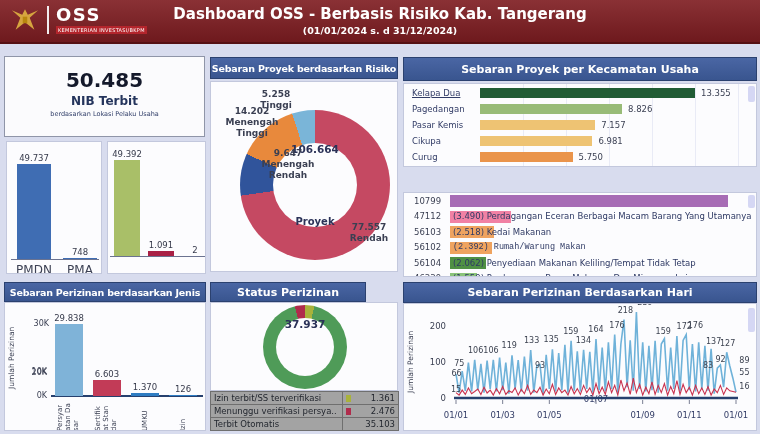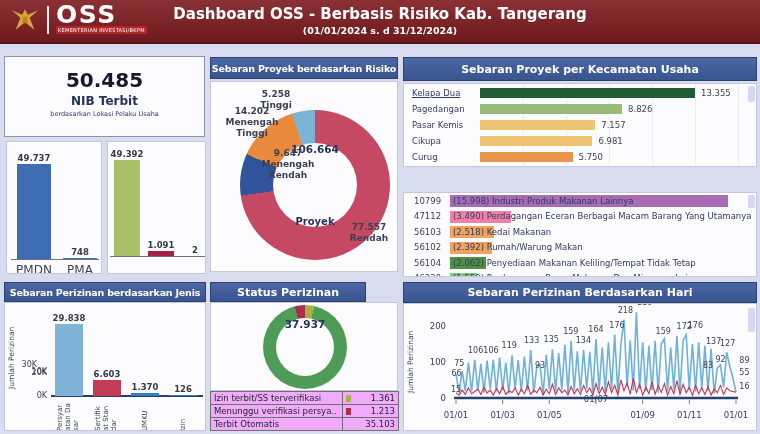--- a/index.html
+++ b/index.html
@@ -1,57 +1,57 @@
 <!DOCTYPE html>
 <html><head>
 <meta charset="utf-8">
 <style>
   html,body{margin:0;padding:0;}
   .page{position:relative;width:760px;height:434px;background:#d8dcee;font-family:"DejaVu Sans","Liberation Sans",sans-serif;overflow:hidden;}
   
   .topbar{position:absolute;left:0;top:0;width:760px;height:44px;background:linear-gradient(#8a3135,#6e191d);border-bottom:2px solid #551013;box-sizing:border-box;}
   .brand{position:absolute;left:10px;top:5px;display:flex;align-items:center;gap:7px;}
   .brand-divider{width:2px;height:28px;background:#f2edee;}
-  .brand-name{font-size:25px;font-weight:bold;color:#ffffff;letter-spacing:1.5px;line-height:20px;}
+  .brand-name{font-size:18px;font-weight:bold;color:#ffffff;letter-spacing:1.5px;line-height:20px;}
   .brand-caption{font-size:5px;color:#ffffff;background:#b3252c;padding:1px 2px;margin-top:1px;letter-spacing:.3px;white-space:nowrap;}
   .titles{position:absolute;left:0;top:5px;width:100%;text-align:center;color:#fff;}
   .title{font-size:15px;font-weight:bold;}
   .subtitle{font-size:9.5px;font-weight:bold;margin-top:2px;}
   
   .panel-header{position:absolute;background:linear-gradient(#4a66a4,#39558f);border:1px solid #2b416f;color:#fff;font-weight:bold;display:flex;align-items:center;justify-content:center;box-sizing:border-box;font-size:11px;}
   .ph-sm{font-size:9.5px;letter-spacing:-0.2px;}
   .panel-body{position:absolute;background:#fcfcfe;border:1px solid #c3c8dd;box-sizing:border-box;overflow:hidden;}
   
   .nib{position:absolute;left:4px;top:56px;width:201px;height:81px;background:#fbfbfd;border:1px solid #8f95a8;box-sizing:border-box;text-align:center;}
   .nib-value{font-size:20px;font-weight:bold;color:#14192b;margin-top:11px;}
   .nib-label{font-size:12px;font-weight:bold;color:#24345c;margin-top:2px;}
   .nib-sub{font-size:6.5px;color:#33406b;margin-top:2px;}
   
   .vbar{position:absolute;}
-  .vlab{position:absolute;text-align:center;font-size:8.5px;font-weight:bold;color:#35394a;white-space:nowrap;}
+  .vlab{position:absolute;text-align:center;font-size:8.5px;font-weight:normal;color:#35394a;white-space:nowrap;}
   .catlab{position:absolute;font-size:12px;color:#3c4154;text-align:center;}
   .vtext{position:absolute;writing-mode:vertical-rl;transform:rotate(180deg);font-size:7px;color:#3c4154;line-height:8px;white-space:pre-line;}
   .axisline{position:absolute;background:#6b7390;}
   .axisline-dark{position:absolute;background:#26406e;}
   .ytick{position:absolute;font-size:8px;color:#3c4154;text-align:right;}
   .gridline{position:absolute;background:#e9ebf6;top:0;width:1px;}
   .hrow-label{position:absolute;font-size:8.5px;color:#323c66;white-space:nowrap;}
   .hrow-bar{position:absolute;height:10px;}
   .hrow-val{position:absolute;font-size:8.5px;color:#3a3f52;white-space:nowrap;}
   .kbli-bar{position:absolute;height:12px;}
   .kbli-text{position:absolute;font-size:8.5px;color:#2f3a64;white-space:nowrap;}
   .scroll-thumb{position:absolute;width:7px;background:#d5d7f4;border-radius:2px;}
   
   .donut{position:absolute;border-radius:50%;}
   .donut-hole{position:absolute;background:#fcfcfe;border-radius:50%;display:flex;flex-direction:column;align-items:center;justify-content:space-between;}
   .donut-cv{font-size:10.5px;font-weight:bold;color:#2b3258;}
   .donut-cl{font-size:10px;font-weight:bold;color:#2b3258;}
   .callout{position:absolute;font-size:9px;color:#3a3f52;text-align:center;line-height:11px;font-weight:600;}
   
-  .legend-table{position:absolute;left:210px;top:391px;width:188px;height:40px;border-collapse:collapse;background:#f0abfc;font-size:8.5px;color:#23272f;table-layout:fixed;}
+  .legend-table{position:absolute;left:210px;top:391px;width:188px;height:40px;border-collapse:collapse;background:#a3a3a3;font-size:8.5px;color:#23272f;table-layout:fixed;}
   .legend-table td{border:1px solid #6f6f6f;padding:0 3px;height:12px;overflow:hidden;white-space:nowrap;}
   .legend-val{display:flex;align-items:center;justify-content:flex-end;gap:20px;}
   .swatch{display:inline-block;width:7px;height:7px;}
 </style>
 </head>
 <body>
 
 <div class="page">
 
   <header class="topbar">
@@ -148,43 +148,42 @@
       <div class="hrow-val" style="left: 194.386px; top: 52px;">6.981</div>
       <div class="hrow-label" style="left: 8px; top: 68px;">Curug</div>
       <div class="hrow-bar" style="left: 76px; top: 68px; width: 92.5683px; background: rgb(234, 148, 75);"></div>
       <div class="hrow-val" style="left: 174.568px; top: 68px;">5.750</div>
     </div>
 
   <div class="panel-body" id="chart-kbli" style="left:403px;top:192px;width:354px;height:85px;">
     <div class="scroll-thumb" style="right:1px;top:2px;height:13px;"></div>
   <div class="hrow-label" style="left: 10px; top: 2.5px; color: rgb(58, 63, 82);">10799</div>
       <div class="kbli-bar" style="left: 46px; top: 2px; width: 278px; background: rgb(167, 108, 181);"></div>
-      <div class="kbli-text" style="left: 49px; top: 2.5px; max-width: 300px; overflow: hidden;">(15.998) Industri Produk Makanan Lainnya</div>
       <div class="hrow-label" style="left: 10px; top: 18px; color: rgb(58, 63, 82);">47112</div>
       <div class="kbli-bar" style="left: 46px; top: 17.5px; width: 60.6463px; background: rgb(241, 129, 164);"></div>
       <div class="kbli-text" style="left: 49px; top: 18px; max-width: 300px; overflow: hidden;">(3.490) Perdagangan Eceran Berbagai Macam Barang Yang Utamanya Makanan</div>
       <div class="hrow-label" style="left: 10px; top: 33.5px; color: rgb(58, 63, 82);">56103</div>
       <div class="kbli-bar" style="left: 46px; top: 33px; width: 43.7557px; background: rgb(239, 163, 95);"></div>
       <div class="kbli-text" style="left: 49px; top: 33.5px; max-width: 300px; overflow: hidden;">(2.518) Kedai Makanan</div>
       <div class="hrow-label" style="left: 10px; top: 49px; color: rgb(58, 63, 82);">56102</div>
       <div class="kbli-bar" style="left: 46px; top: 48.5px; width: 41.5662px; background: rgb(239, 163, 95);"></div>
-      <div class="kbli-text" style="left: 49px; top: 49px; max-width: 300px; overflow: hidden;">(2.392) Rumah/Warung Makan</div>
+      <div class="kbli-text" style="left: 49px; top: 49px; max-width: 300px; overflow: hidden; font-family: Liberation Mono, monospace;">(2.392) Rumah/Warung Makan</div>
       <div class="hrow-label" style="left: 10px; top: 64.5px; color: rgb(58, 63, 82);">56104</div>
       <div class="kbli-bar" style="left: 46px; top: 64px; width: 35.8317px; background: rgb(79, 144, 68);"></div>
       <div class="kbli-text" style="left: 49px; top: 64.5px; max-width: 300px; overflow: hidden;">(2.062) Penyediaan Makanan Keliling/Tempat Tidak Tetap</div>
       <div class="hrow-label" style="left: 10px; top: 80px; color: rgb(58, 63, 82);">46339</div>
       <div class="kbli-bar" style="left: 46px; top: 79.5px; width: 27.091px; background: rgb(138, 196, 122);"></div>
       <div class="kbli-text" style="left: 49px; top: 80px; max-width: 300px; overflow: hidden;">(1.559) Perdagangan Besar Makanan Dan Minuman Lainnya</div>
     </div>
 
   <div class="panel-header ph-sm" style="left:4px;top:282px;width:202px;height:20px;">Sebaran Perizinan berdasarkan Jenis</div>
   <div class="panel-body" id="chart-jenis" style="left:4px;top:302px;width:202px;height:129px;">
     <span class="vtext" style="left:3px;top:22px;height:64px;font-size:7.5px;">Jumlah Perizinan</span>
     <div class="axisline-dark" style="left:46px;top:92px;width:152px;height:2px;"></div>
-  <div class="ytick" style="left: 8px; width: 24px; top: 16px; margin-top: 41px;">30K</div>
+  <div class="ytick" style="left: 20px; width: 24px; top: 16px;">30K</div>
       <div class="ytick" style="left: 18px; width: 24px; top: 40px; margin-top: 25px;">20K</div>
       <div class="ytick" style="left: 18px; width: 24px; top: 64px;">10K</div>
       <div class="ytick" style="left: 18px; width: 24px; top: 88px;">0K</div>
       <div class="vbar" style="left: 50px; width: 28px; height: 71.6112px; top: 21.3888px; background: rgb(127, 179, 216);"></div>
       <span class="vlab" style="left: 40px; width: 48px; top: 10.3888px;">29.838</span>
       <span class="vtext" style="left: 50.5px; top: 97px; height: 31px;">Persyar
 atan Da
 sar</span>
       <div class="vbar" style="left: 88px; width: 28px; height: 15.8472px; top: 77.1528px; background: rgb(194, 59, 87);"></div>
       <span class="vlab" style="left: 78px; width: 48px; top: 66.1528px;">6.603</span>
@@ -219,21 +218,21 @@
               <span class="swatch" style="background: rgb(169, 178, 59);"></span>
               <span>1.361</span>
             </div>
           </td>
     </tr>
     <tr>
       <td>Menunggu verifikasi persya..</td>
       <td>
             <div class="legend-val">
               <span class="swatch" style="background: rgb(176, 44, 76);"></span>
-              <span>1.213</span>
+              <span>2.476</span>
             </div>
           </td>
     </tr>
     <tr>
       <td>Terbit Otomatis</td>
       <td>
             <div class="legend-val">
               <span class="swatch" style="background: rgb(63, 142, 77);"></span>
               <span>35.103</span>
             </div>

